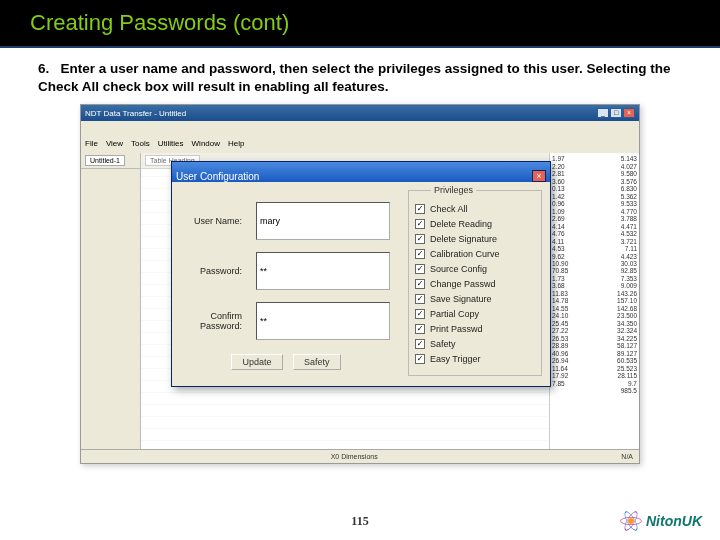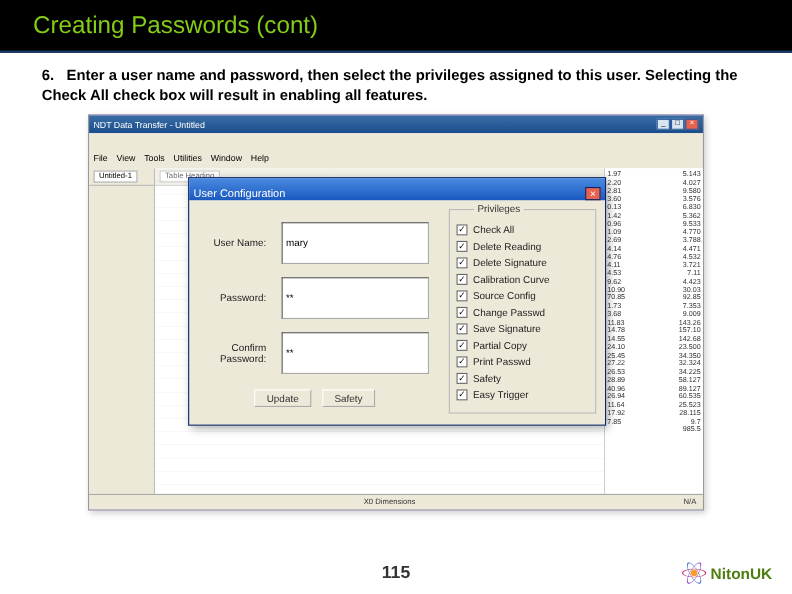--- a/index.html
+++ b/index.html
@@ -42,23 +42,23 @@
   .field-input { flex: 1; border: 1px inset #aaa; background: #fff; font-size: 9px; padding: 18px 3px; height: 15px; }
   .hint { font-size: 8px; color: #a02020; margin: 8px 0 2px 0; }
   .btn-row { margin-top: 14px; text-align: center; }
   .btn { display: inline-block; background: #ece9d8; border: 1px outset #fff; font-size: 9px; padding: 2px 10px; margin: 0 4px; }
   .groupbox { border: 1px solid #bbb; position: relative; padding: 8px 6px 6px 6px; height: 100%; }
   .group-title { position: absolute; top: -6px; left: 6px; background: #ece9d8; padding: 0 3px; font-size: 9px; color: #333; margin-left: 16px; }
   .chk-row { font-size: 9px; color: #222; margin: 5px 0; display: flex; align-items: center; }
   .chk { width: 10px; height: 10px; border: 1px solid #666; background: #fff; margin-right: 5px; font-size: 8px; text-align: center; line-height: 8px; color: #000; }
 
   .footer { position: absolute; bottom: 6px; left: 0; right: 0; height: 26px; display: flex; align-items: center; }
-  .page-num { position: absolute; left: 50%; transform: translateX(-50%); font-size: 16px; color: #333; font-weight: bold; }
+  .page-num { position: absolute; left: 50%; transform: translateX(-50%); font-size: 12px; color: #333; font-weight: bold; font-family: Liberation Serif, serif; }
   .logo { position: absolute; right: 18px; display: flex; align-items: center; gap: 4px; }
-  .logo-text { font-size: 14px; font-weight: bold; color: #4d7c0f; }
+  .logo-text { font-size: 14px; font-weight: bold; font-style: italic; color: #0f766e; }
   .atom { width: 22px; height: 22px; position: relative; }
   .atom .ring { position: absolute; inset: 0; border: 1.5px solid #c0326e; border-radius: 50%; }
   .atom .r1 { transform: rotate(0deg) scaleY(.35); }
   .atom .r2 { transform: rotate(60deg) scaleY(.35); border-color: #2a6ad0; }
   .atom .r3 { transform: rotate(-60deg) scaleY(.35); border-color: #7a3bbf; }
   .atom .core { position: absolute; top: 8px; left: 8px; width: 6px; height: 6px; background: #ff9a2a; border-radius: 50%; }
 </style>
 </head>
 <body>
 

